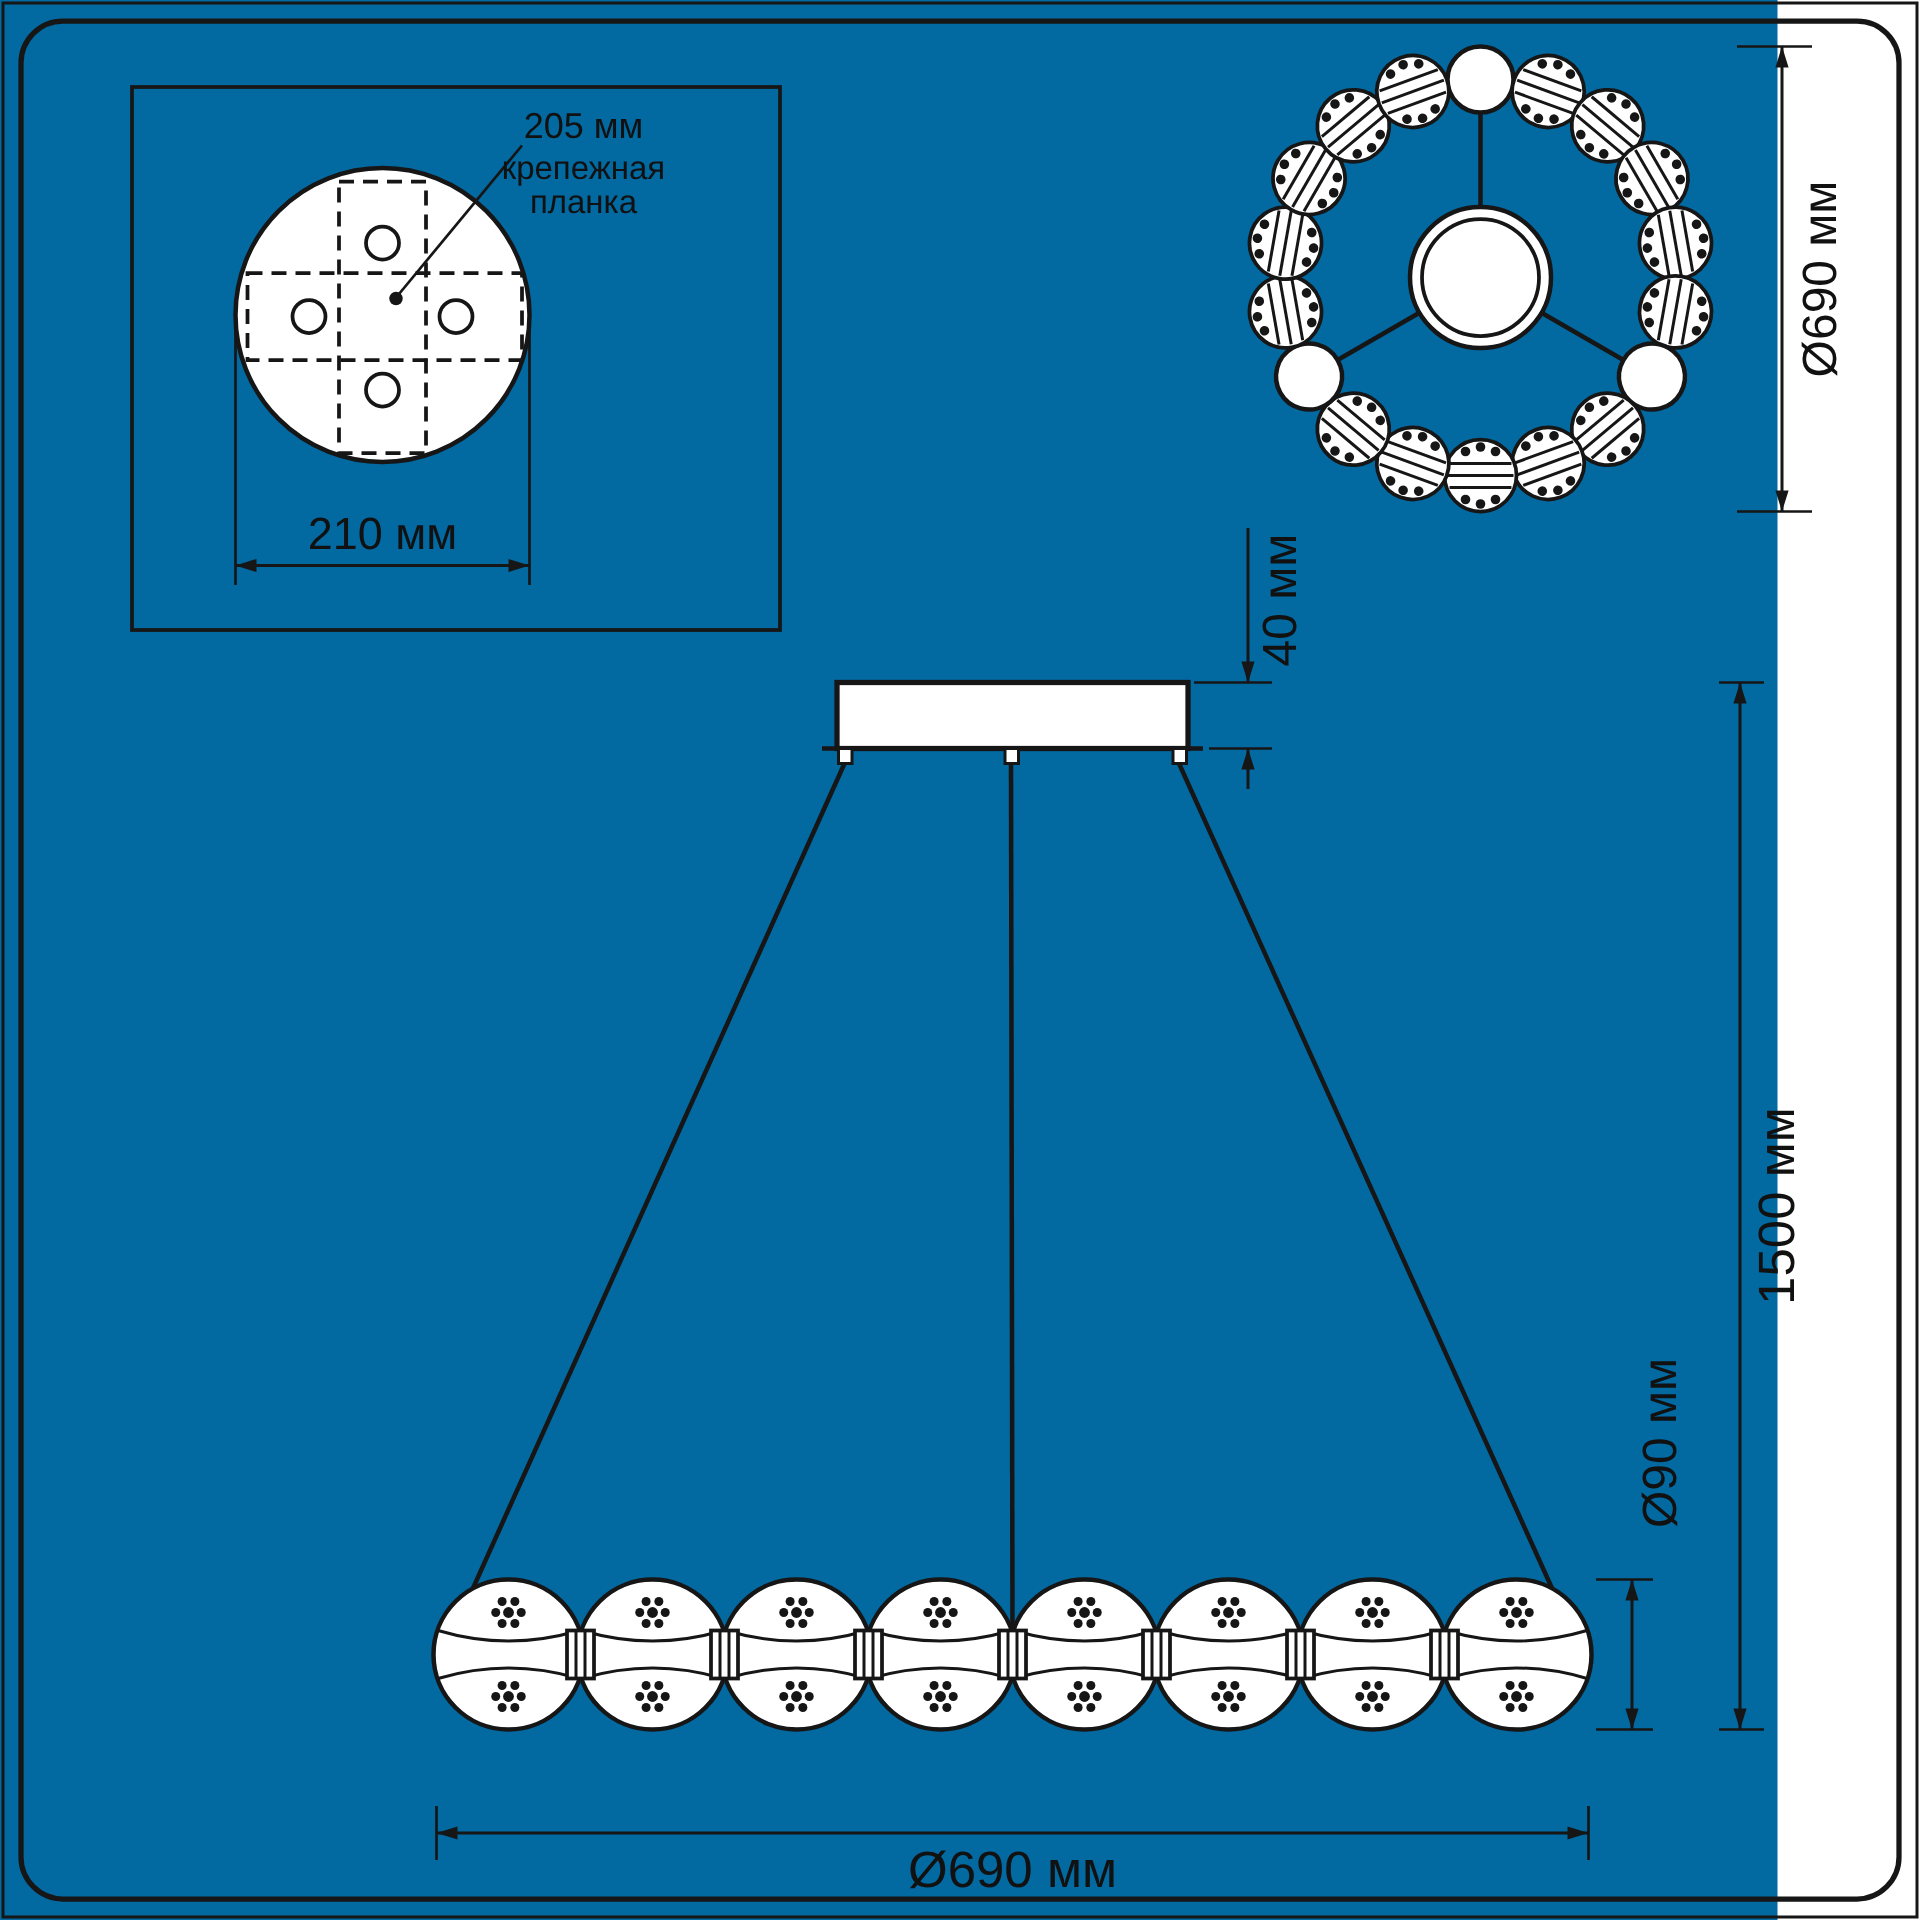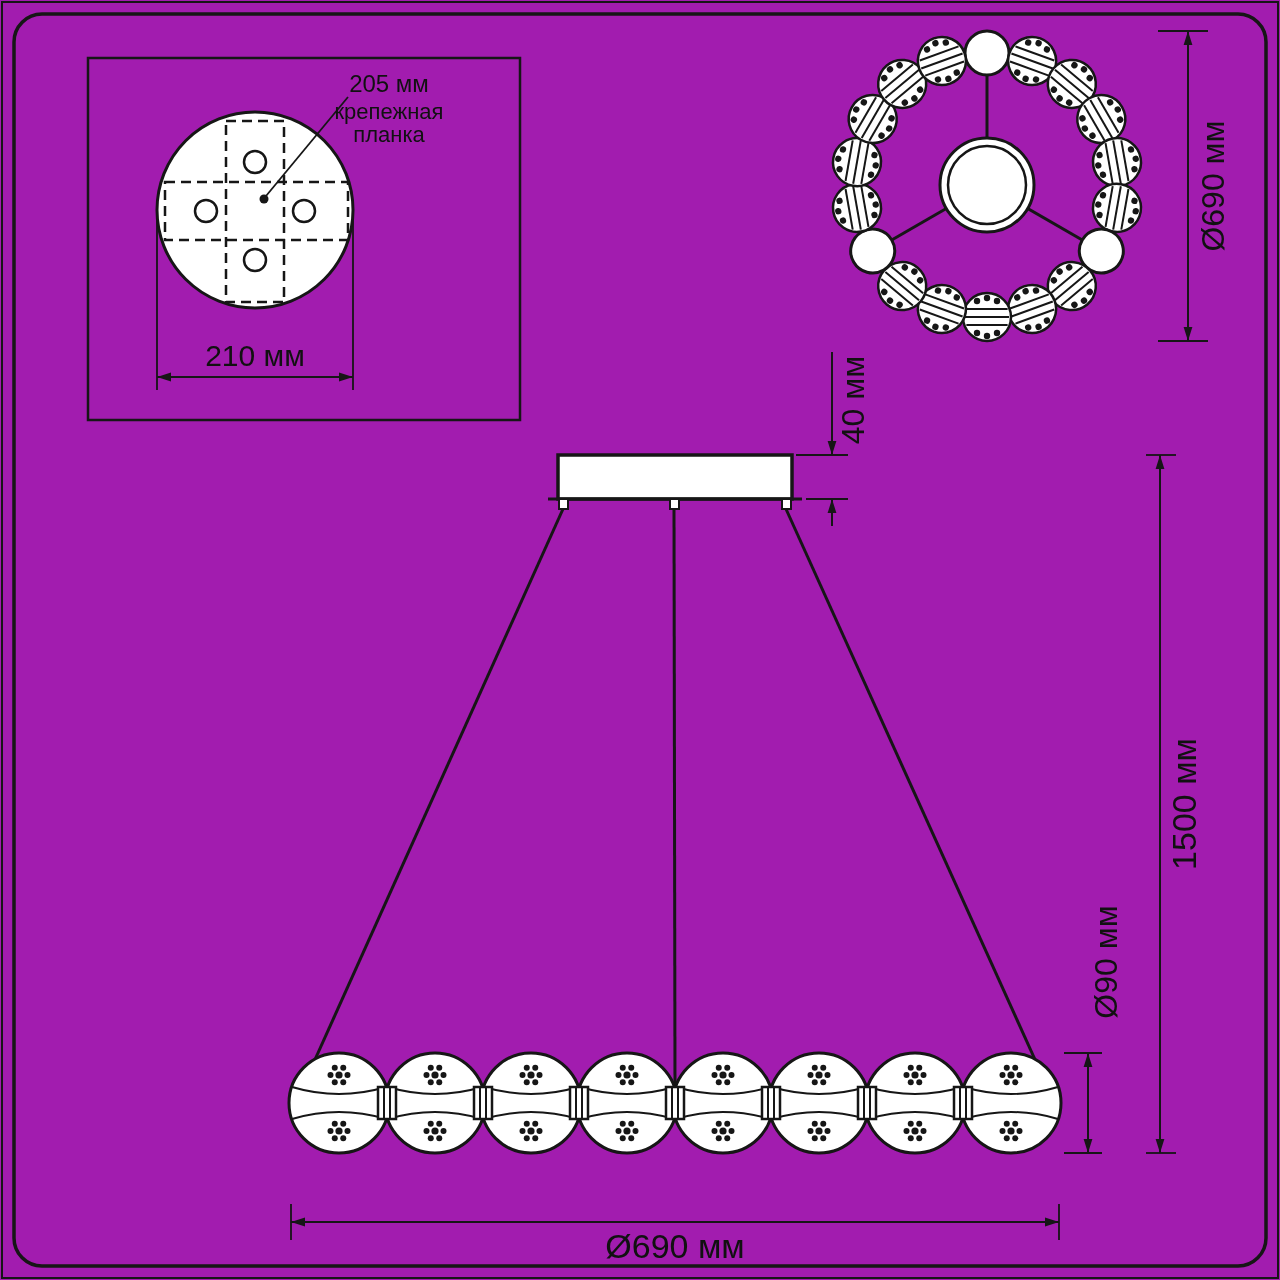--- a/index.html
+++ b/index.html
@@ -1,16 +1,16 @@
 <!DOCTYPE html>
 <html><head>
 <meta charset="utf-8">
 <style>
   html,body{margin:0;padding:0;background:#ffffff;}
-  #stage{width:1280px;height:1280px;position:relative;background:#a21caf;}
+  #stage{width:1185px;height:1280px;position:relative;background:#0369a1;}
   svg{display:block;}
   .st2{stroke:#161616;stroke-width:2;fill:none;}
   .st25{stroke:#161616;stroke-width:2.5;fill:none;}
   .st3{stroke:#161616;stroke-width:3;fill:none;}
   .st35{stroke:#161616;stroke-width:3.5;fill:none;}
   .wf{fill:#ffffff;}
   .nf{fill:none;}
   .fdot{fill:#161616;stroke:none;}
   .dash{stroke-dasharray:10 6;}
   .thin{stroke:#161616;stroke-width:1.8;fill:none;}

